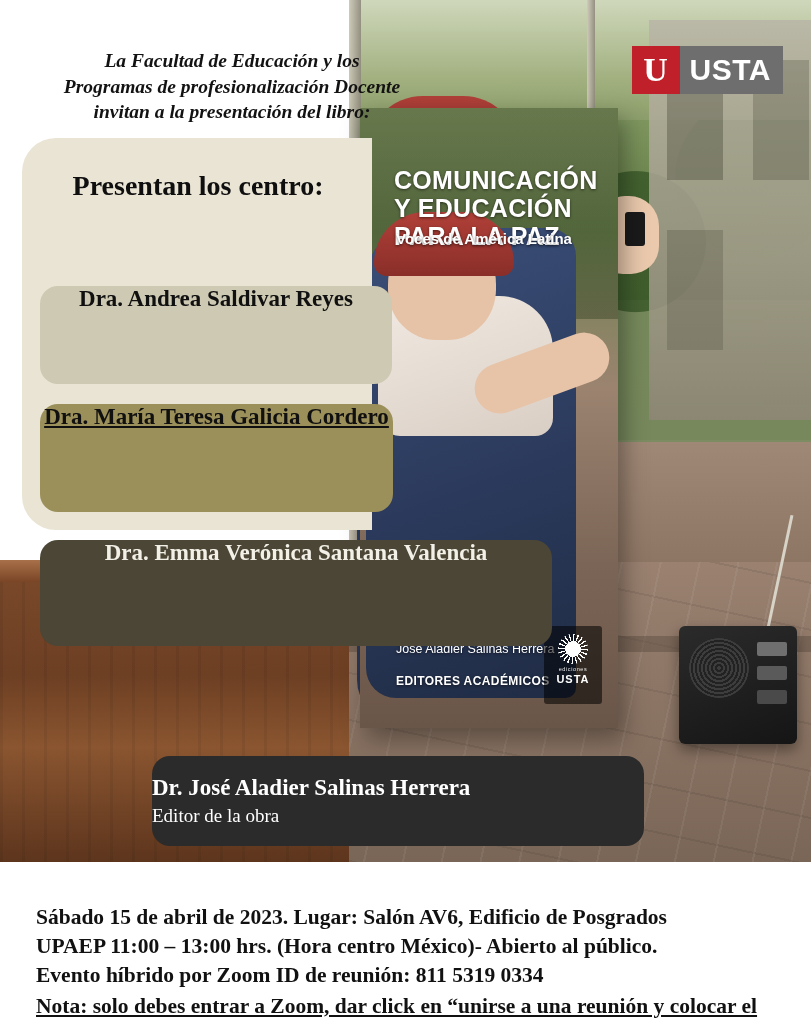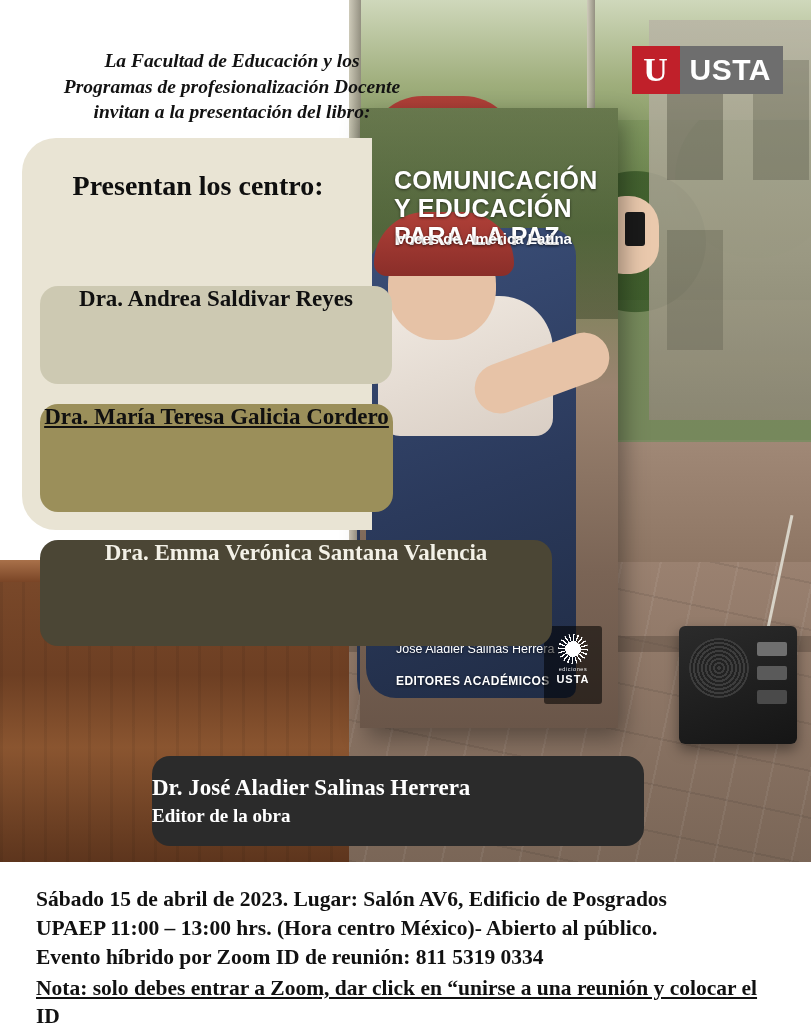--- a/index.html
+++ b/index.html
@@ -367,27 +367,27 @@
   .pill-4 {
     left: 152px; top: 756px; width: 492px; height: 90px;
     background: #2b2b2b;
     color: #ffffff;
     font-size: 23px;
     flex-direction: column;
     gap: 4px;
   }
   .pill-4 .sub {
     font-size: 19px;
-    font-weight: bold;
+    font-weight: normal;
   }
 
   
   .footer {
     position: absolute;
-    left: 0; top: 862px; width: 811px; height: 126px;
+    left: 0; top: 880px; width: 811px; height: 126px;
     background: #ffffff;
     padding: 24px 34px 0 36px;
     box-sizing: border-box;
     z-index: 8;
   }
   .footer p {
     margin: 0 0 1px 0;
     font-family: "Liberation Serif", serif;
     font-weight: bold;
     font-size: 21.5px;

